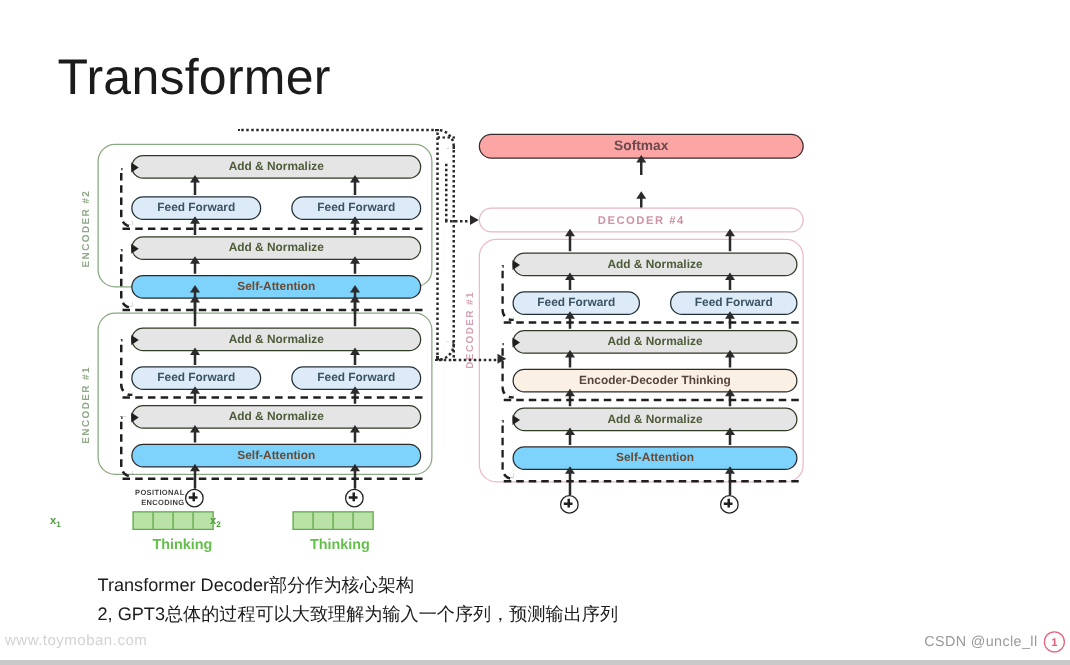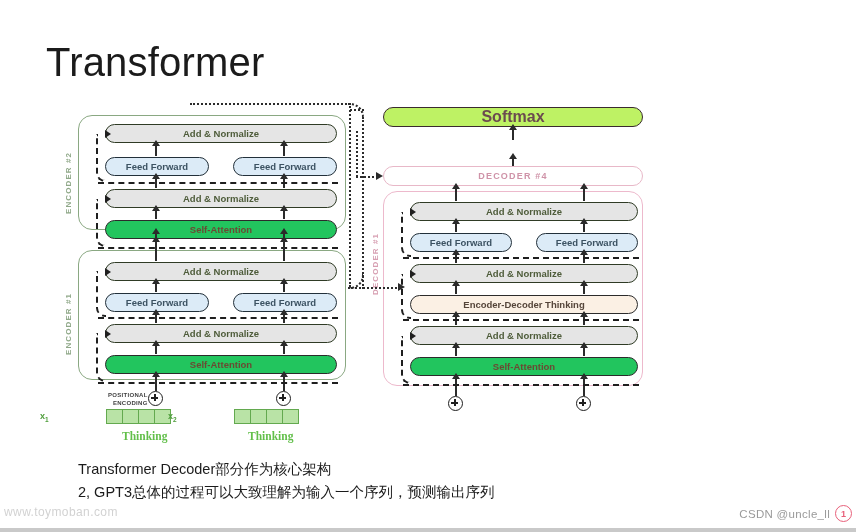--- a/index.html
+++ b/index.html
@@ -25,23 +25,23 @@
   .pill {
     position: absolute;
     border: 1.6px solid #2b2b2b;
     border-radius: 999px;
     display: flex; align-items: center; justify-content: center;
     font-size: 9.5px; font-weight: 600; color: #3a3a36;
     white-space: nowrap;
   }
   .pill.addnorm  { background: #e5e5e5; border-color: #2f3b25; color: #4e5c3a; }
   .pill.ff       { background: #dcebf7; border-color: #22303a; color: #3c5262; }
-  .pill.attn     { background: #22c55e; border-color: #2b2b2b; color: #6a4a33; }
+  .pill.attn     { background: #7dd3fc; border-color: #2b2b2b; color: #6a4a33; }
   .pill.encdec   { background: #fbf0e4; border-color: #2b2b2b; color: #55453a; }
-  .pill.softmax  { background: #bef264; border-color: #3a2b2e; color: #6b4a4f; font-size: 16px; }
+  .pill.softmax  { background: #fca5a5; border-color: #3a2b2e; color: #6b4a4f; font-size: 11px; }
   .pill.linear   { background: #ece0f2; border-color: #332b3a; color: #5b4a66; font-size: 10px; }
   .pill.decoder2 {
     background: #ffffff; border: 1.4px solid #e8b8c8; color: #cf93a8;
     font-size: 9px; font-weight: 600; letter-spacing: 1.2px;
   }
 
   
   .group {
     position: absolute;
     border-radius: 14px;
@@ -139,21 +139,20 @@
     margin-left: -1px;
   }
   .vec .cell:first-child { margin-left: 0; }
   .vec-label {
     position: absolute; font-size: 9px; font-weight: 700; color: #4f9e3c;
   }
   .vec-label sub { font-size: 6.5px; }
   .word {
     position: absolute; font-size: 11.5px; font-weight: 700; color: #62bf4a;
     white-space: nowrap;
-    font-family: Liberation Serif, serif;
   }
 
   
   #caption {
     position: absolute; left: 78px; top: 458px; width: 610px;
     font-size: 14.5px; color: #1b1b1b; line-height: 1.62;
   }
   #caption div { white-space: nowrap; }
 
   

